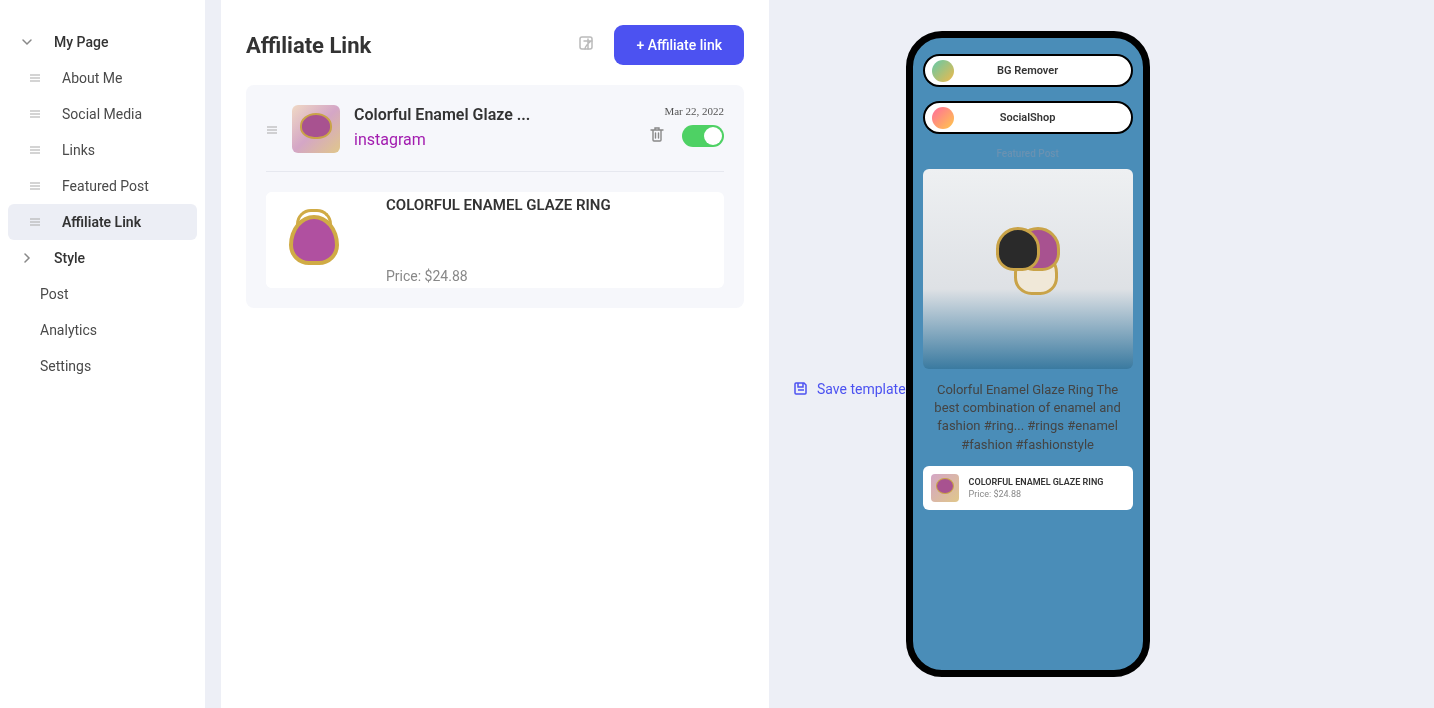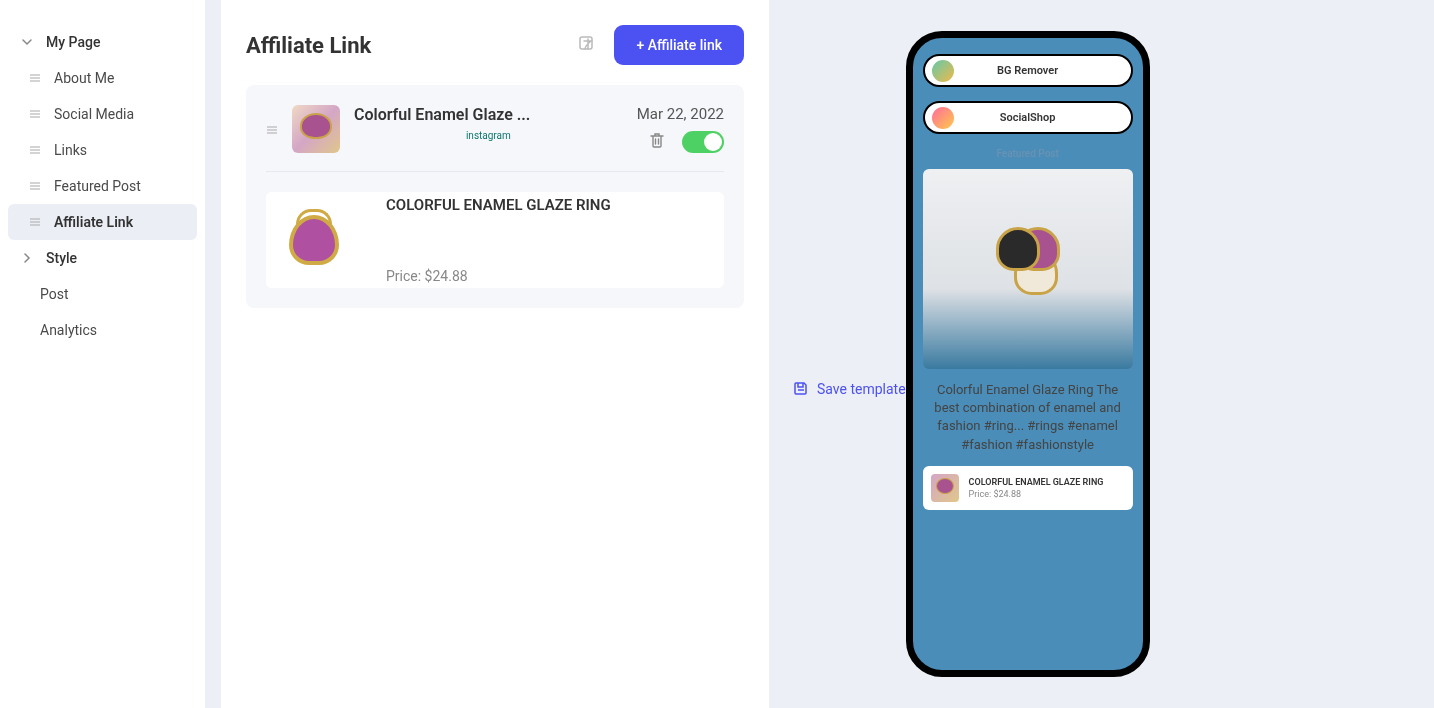--- a/index.html
+++ b/index.html
@@ -1,20 +1,20 @@
 <!DOCTYPE html>
 <html><head>
   <meta charset="utf-8">
   <style>
     * { margin: 0; padding: 0; box-sizing: border-box; font-family: -apple-system, BlinkMacSystemFont, 'Segoe UI', Roboto, Arial, sans-serif; }
     body { background: #edeff6; width: 1434px; height: 708px; overflow: hidden; display: flex; }
     
     
     .sidebar { width: 205px; background: #fff; padding: 24px 8px; }
-    .nav-item { display: flex; align-items: center; gap: 12px; padding: 10px 12px; color: #4a4a4a; font-size: 14px; cursor: pointer; border-radius: 6px; }
+    .nav-item { display: flex; align-items: center; gap: 20px; padding: 10px 12px; color: #4a4a4a; font-size: 14px; cursor: pointer; border-radius: 6px; }
     .nav-item.section { font-weight: 500; color: #333; }
     .nav-item.sub { padding-left: 20px; }
     .nav-item.active { background: #eceef5; font-weight: 600; color: #333; }
     .nav-item.plain { padding-left: 32px; }
     .nav-icon { width: 14px; height: 14px; display: flex; align-items: center; justify-content: center; }
     
     
     .main { flex: 0 0 548px; margin-left: 16px; background: #fff; padding: 25px; height: 100%; }
     .header { display: flex; align-items: center; justify-content: space-between; margin-bottom: 20px; }
     .page-title { font-size: 22px; font-weight: 700; color: #333; }
@@ -23,23 +23,23 @@
     .add-btn { background: #4c52f1; color: #fff; border: none; padding: 12px 22px; border-radius: 9px; font-size: 14px; cursor: pointer; font-weight: 500; }
     
     
     .card { background: #f6f7fb; border-radius: 8px; padding: 20px; }
     .card-header { display: flex; align-items: flex-start; gap: 14px; padding-bottom: 18px; border-bottom: 1px solid #e6e8ef; }
     .drag-handle { color: #aaa; font-size: 16px; margin-top: 16px; cursor: grab; }
     .thumb { width: 48px; height: 48px; border-radius: 6px; background: linear-gradient(135deg, #f0d9c4 0%, #d4a6c6 50%, #e0c78a 100%); position: relative; overflow: hidden; }
     .thumb::after { content: ''; position: absolute; top: 8px; left: 50%; transform: translateX(-50%); width: 28px; height: 22px; background: #a85290; border: 2px solid #c9a348; border-radius: 50% 50% 45% 45%; }
     .card-info { flex: 1; }
     .card-title { font-size: 16px; font-weight: 600; color: #333; margin-bottom: 6px; white-space: nowrap; overflow: hidden; text-overflow: ellipsis; max-width: 200px; }
-    .card-sub { font-size: 10px; color: #0f766e; text-align: center; }
+    .card-sub { font-size: 16px; color: #a21caf; }
     .card-actions { display: flex; flex-direction: column; align-items: flex-end; gap: 8px; }
-    .date { font-size: 15px; color: #555; }
+    .date { font-size: 11px; color: #555; font-family: Liberation Serif, serif; }
     .action-row { display: flex; align-items: center; gap: 16px; }
     .delete-btn { color: #888; cursor: pointer; }
     .toggle { width: 42px; height: 22px; background: #4ed164; border-radius: 11px; position: relative; cursor: pointer; }
     .toggle::after { content: ''; position: absolute; right: 2px; top: 2px; width: 18px; height: 18px; background: #fff; border-radius: 50%; }
     
     
     .product { display: flex; gap: 24px; margin-top: 20px; background: #fff; padding: 0; border-radius: 6px; }
     .product-img { width: 96px; height: 96px; background: #fff; border-radius: 6px; display: flex; align-items: center; justify-content: center; }
     .ring-big { width: 50px; height: 50px; background: #b050a0; border: 4px solid #d0ab45; border-radius: 50% 50% 40% 40% / 60% 60% 40% 40%; position: relative; }
     .ring-big::before { content: ''; position: absolute; top: -10px; left: 50%; transform: translateX(-50%); width: 30px; height: 12px; border: 3px solid #d0ab45; border-bottom: none; border-radius: 20px 20px 0 0; background: transparent; }
@@ -135,20 +135,23 @@
           <path d="M4 2l4 4-4 4" stroke="#888" stroke-width="1.5" stroke-linecap="round"></path>
         </svg>
     </span>
     <span>Style</span>
   </div>
   <div class="nav-item plain">
     <span>Post</span>
   </div>
   <div class="nav-item plain">
     <span>Analytics</span>
+  </div>
+  <div class="nav-item plain">
+    <span>Settings</span>
   </div>
 </nav>
 
 <main class="main">
   <div class="header">
     <h1 class="page-title">Affiliate Link</h1>
     <div class="header-right">
       <span class="translate-icon">
         <svg width="20" height="20" viewBox="0 0 20 20" fill="none">
             <rect x="2" y="2" width="12" height="12" rx="2" stroke="#bbb" stroke-width="1.5"></rect>

